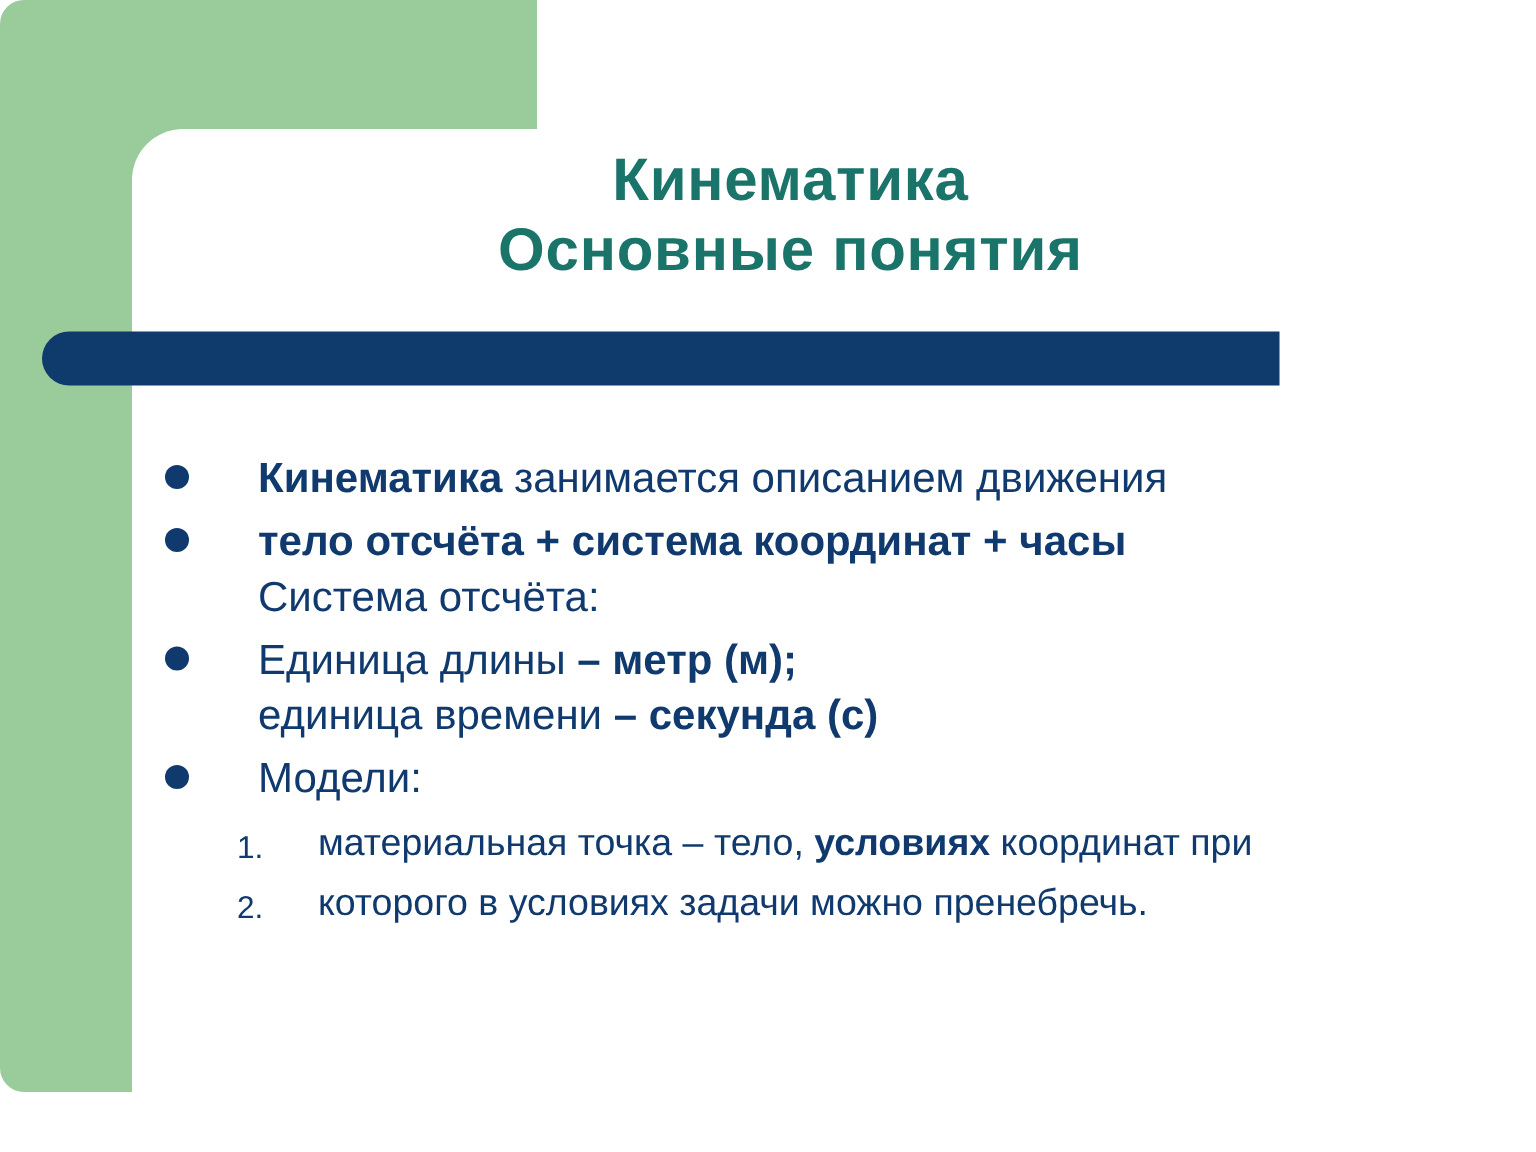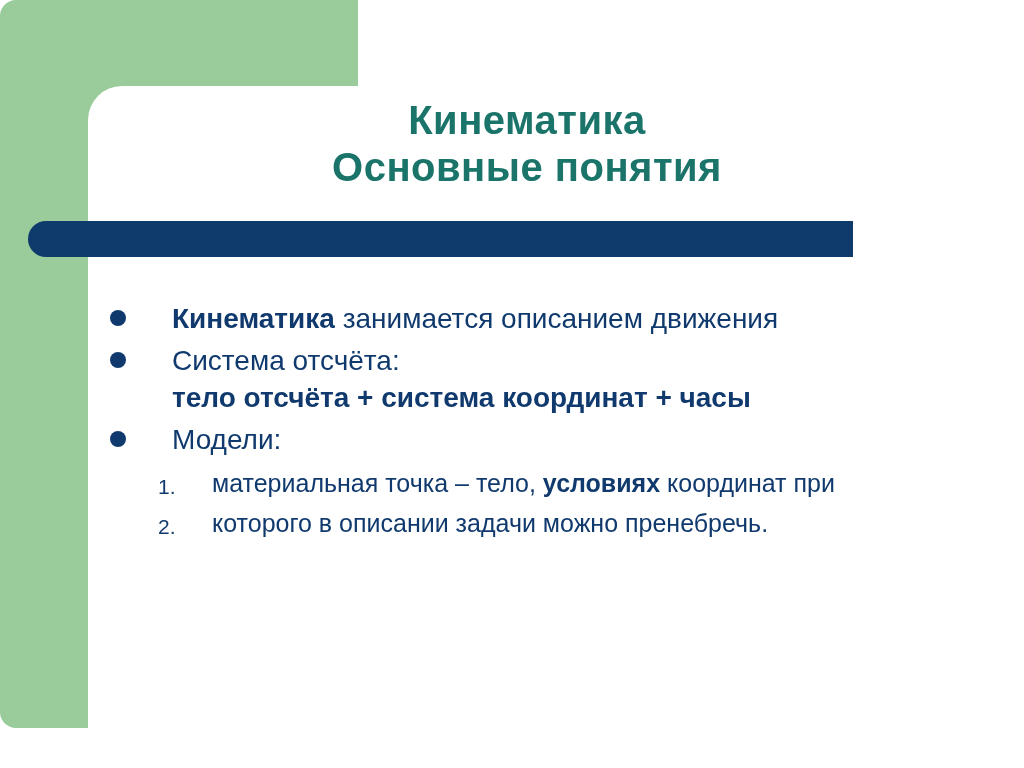--- a/index.html
+++ b/index.html
@@ -73,22 +73,31 @@
           </div>
           <div class="bullet-text">
             <div><span class="b">Кинематика</span><span> занимается описанием движения</span></div>
           </div>
         </div>
         <div class="bullet-row">
           <div class="bullet-marker">
             <div class="dot"></div>
           </div>
           <div class="bullet-text">
+            <div><span class="b">тело отсчёта + система координат + часы</span></div>
             <div><span>Система отсчёта:</span></div>
-            <div><span class="b">тело отсчёта + система координат + часы</span></div>
+          </div>
+        </div>
+        <div class="bullet-row">
+          <div class="bullet-marker">
+            <div class="dot"></div>
+          </div>
+          <div class="bullet-text">
+            <div><span>Единица длины </span><span class="b">– метр (м);</span></div>
+            <div><span>единица времени </span><span class="b">– секунда (с)</span></div>
           </div>
         </div>
         <div class="bullet-row">
           <div class="bullet-marker">
             <div class="dot"></div>
           </div>
           <div class="bullet-text">
             <div><span>Модели:</span></div>
           </div>
         </div>
@@ -96,18 +105,18 @@
     <div id="numbered" class="numbered">
         <div class="num-row">
           <div class="num-label">1.</div>
           <div class="num-text">
             <div><span>материальная точка – тело, </span><span class="b">условиях</span><span> координат при</span></div>
           </div>
         </div>
         <div class="num-row">
           <div class="num-label">2.</div>
           <div class="num-text">
-            <div><span>которого в описании задачи можно пренебречь.</span></div>
+            <div><span>которого в условиях задачи можно пренебречь.</span></div>
           </div>
         </div>
       </div>
   </div>
 </div>
 
 </body></html>

